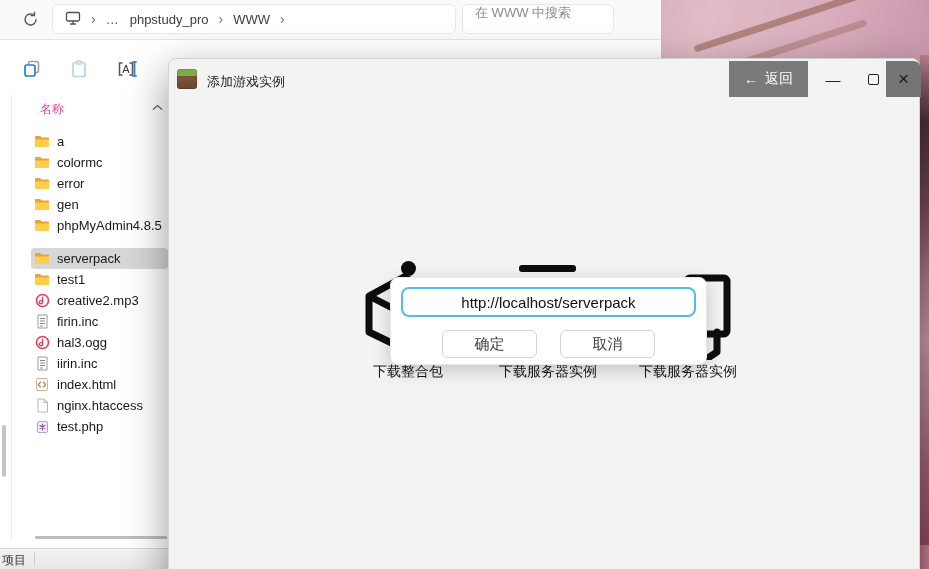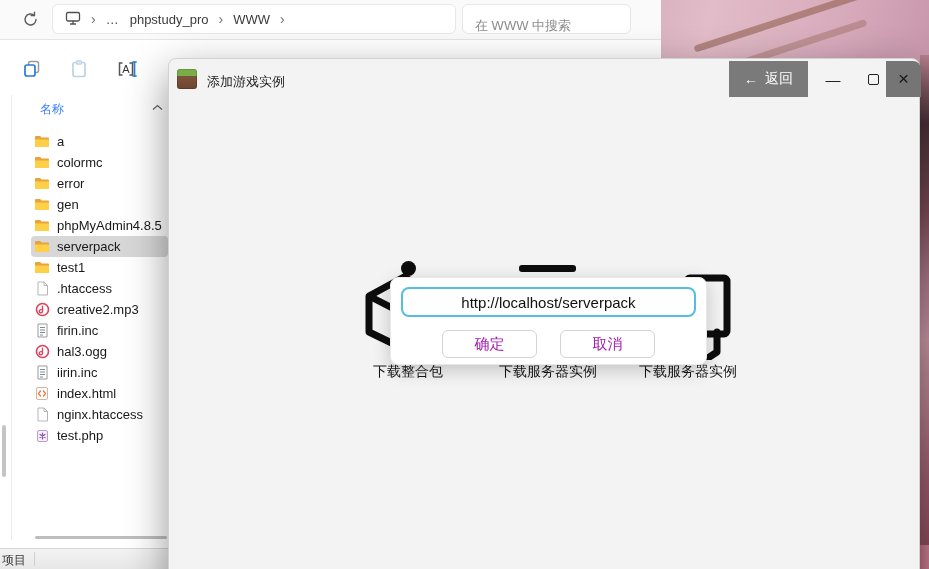--- a/index.html
+++ b/index.html
@@ -18,35 +18,35 @@
   .wp-right { right:0; top:55px; width:9px; height:490px;
     background:linear-gradient(#b67f8e 0%,#4a3038 14%,#5d3b44 22%,#7b4a58 32%,#a87687 45%,#c795a4 58%,#b27b8c 72%,#9d5f72 85%,#8d4a5c 100%);
   }
 
   
   .explorer { left:0; top:0; width:661px; height:548px; background:#ffffff; }
   .addr-row { left:0; top:0; width:661px; height:40px; background:#fafafa; border-bottom:1px solid #e4e4e4; }
   .addr-bar { left:52px; top:4px; width:404px; height:30px; background:#fff; border:1px solid #e7e7e7; border-radius:6px;
     display:flex; align-items:center; gap:10px; padding:0 12px; font-size:13px; color:#3b3b3b; }
   .chev { color:#6e6e6e; font-size:14px; }
-  .search-bar { left:462px; top:4px; width:169px; height:30px; background:#fff; border:1px solid #e7e7e7; border-radius:6px; display:flex; align-items:flex-end; padding:0 12px; }
+  .search-bar { left:462px; top:4px; width:152px; height:30px; background:#fff; border:1px solid #e7e7e7; border-radius:6px; display:flex; align-items:flex-start; padding:0 12px; }
   .search-bar input { border:none; outline:none; width:100%; font-size:13px; color:#3b3b3b; font-family:inherit; background:transparent; }
   .search-bar input::placeholder { color:#8b8b8b; opacity:1; }
 
   .toolbar-icon { width:22px; height:22px; display:flex; align-items:center; justify-content:center; }
 
-  .list-header { left:40px; top:101px; font-size:12px; color:#3b82f6; }
+  .list-header { left:40px; top:101px; font-size:12px; color:#ec4899; }
   .sort-caret { left:152px; top:97px; }
   .nav-scroll { left:2px; top:425px; width:4px; height:52px; background:#c4c4c4; border-radius:2px; }
   .nav-sep { left:11px; top:95px; width:1px; height:445px; background:#ececec; }
   .hscroll { left:35px; top:536px; width:132px; height:3px; background:#bdbdbd; border-radius:2px; }
 
   .file-list { left:31px; top:131px; width:137px; }
   .file-row { height:21px; display:flex; align-items:center; gap:7px; padding-left:3px; font-size:13px; color:#191919; white-space:nowrap; }
-  .file-row.selected { background:#d7d7d7; border-radius:4px; }
+  .file-row.selected { background:#d7d7d7; border-radius:4px;margin-top:12px; }
   .fi { width:16px; height:16px; flex:0 0 16px; display:flex; align-items:center; justify-content:center; }
 
   
   .status-bar { left:0; top:548px; width:625px; height:27px; background:linear-gradient(#f3f3f3,#e3e3e3); border-top:1px solid #d6d6d6; }
   .status-items { left:2px; top:3px; font-size:12px; color:#3a3a3a; }
   .status-sep { left:34px; top:3px; width:1px; height:14px; background:#cfcfcf; }
   .view-btn { top:1px; width:23px; height:19px; display:flex; align-items:center; justify-content:center; }
   .view-list { left:573px; background:#d9ecf7; border:1px solid #6aa6cb; }
   .view-thumb { left:599px; }
 
@@ -70,21 +70,21 @@
   .lbl-3 { left:618px; width:140px; }
   .icon-dot { left:401px; top:261px; width:15px; height:15px; border-radius:50%; background:#0d0d0d; }
   .icon-bar { left:519px; top:265px; width:57px; height:7px; border-radius:3px; background:#0d0d0d; }
 
   
   .popup { left:390px; top:277px; width:317px; height:88px; background:#fff; border:1px solid #e9e9e9; border-radius:8px;
     box-shadow:0 5px 18px rgba(0,0,0,.20); }
   .url-input { left:10px; top:9px; width:295px; height:30px; border:2px solid #55bde2; border-radius:8px; text-align:center;
     font-size:15px; color:#101010; font-family:inherit; outline:none; background:#fff; }
   .dlg-btn { top:52px; width:95px; height:28px; background:#fff; border:1px solid #d4d4d4; border-radius:6px;
-    font-size:15px; color:#a21caf; font-family:inherit; display:flex; align-items:center; justify-content:center; }
+    font-size:15px; color:#404040; font-family:inherit; display:flex; align-items:center; justify-content:center; }
   .ok-btn { left:51px; }
   .cancel-btn { left:169px; }
 </style>
 </head>
 <body>
 
 <div class="abs wp-main">
   <div class="abs wp-strand" style="left:690px;top:18px;width:180px;"></div>
   <div class="abs wp-strand" style="left:720px;top:42px;width:150px;opacity:.35;"></div>
 </div>
@@ -209,29 +209,20 @@
       <span>serverpack</span>
     </div>
     <div class="file-row">
       <span class="fi">
           <svg width="16" height="13" viewBox="0 0 16 13">
             <path d="M1 2.2c0-.7.5-1.2 1.2-1.2h4l1.4 1.6h6.2c.7 0 1.2.5 1.2 1.2v7c0 .7-.5 1.2-1.2 1.2H2.2C1.5 12 1 11.5 1 10.8z" fill="#e8a33d"></path>
             <path d="M1 4.4h14v6.4c0 .7-.5 1.2-1.2 1.2H2.2C1.5 12 1 11.5 1 10.8z" fill="#ffcf48"></path>
           </svg>
         </span>
       <span>test1</span>
-    </div>
-    <div class="file-row">
-      <span class="fi">
-          <svg width="13" height="15" viewBox="0 0 13 15">
-            <path d="M2 1h6l3.5 3.5V14H2z" fill="#fff" stroke="#b5b5b5" stroke-width="1"></path>
-            <path d="M8 1v3.5h3.5" fill="none" stroke="#b5b5b5" stroke-width="1"></path>
-          </svg>
-        </span>
-      <span>.htaccess</span>
     </div>
     <div class="file-row">
       <span class="fi">
           <svg width="15" height="15" viewBox="0 0 15 15">
             <circle cx="7.5" cy="7.5" r="6" fill="none" stroke="#e0405a" stroke-width="1.6"></circle>
             <path d="M7.5 4.2v5a1.6 1.6 0 1 1-1.4-1.6" fill="none" stroke="#e0405a" stroke-width="1.4" stroke-linecap="round"></path>
           </svg>
         </span>
       <span>creative2.mp3</span>
     </div>

